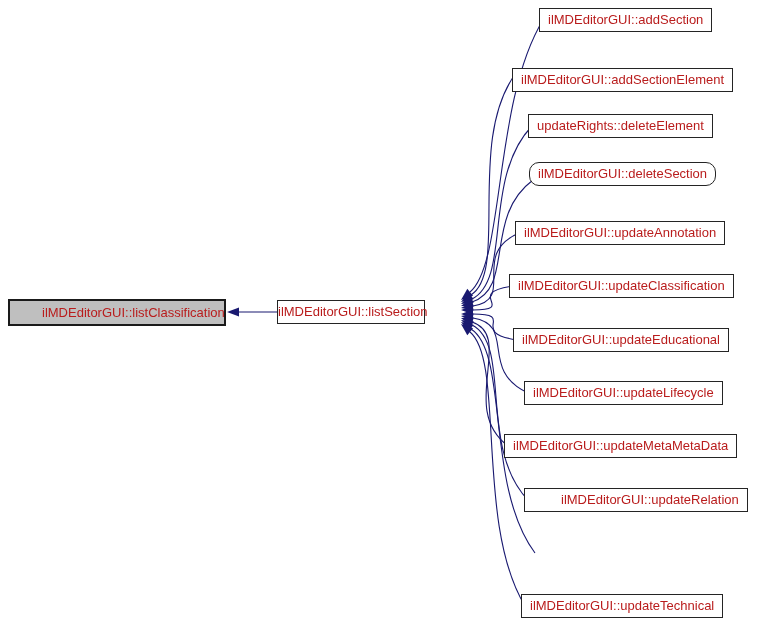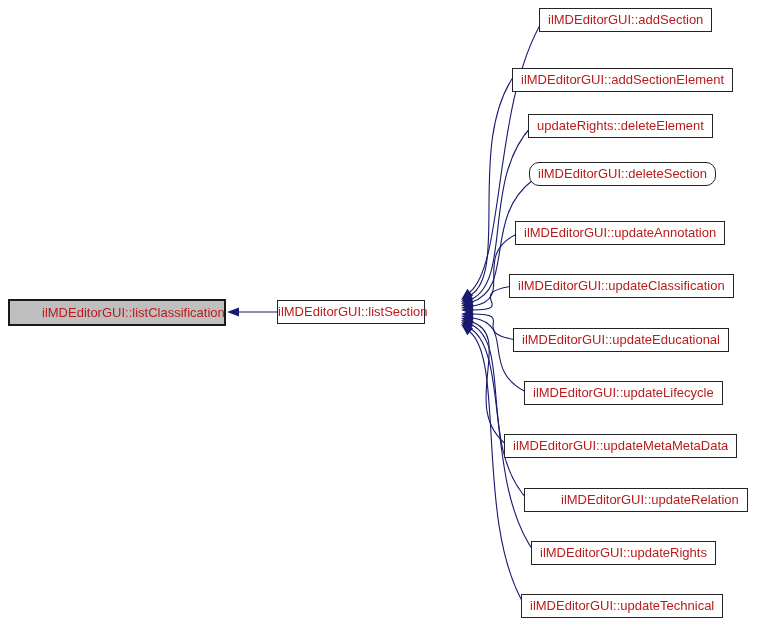--- a/index.html
+++ b/index.html
@@ -113,17 +113,16 @@
   <div class="node" style="left:509px;top:274px;">ilMDEditorGUI::updateClassification</div>
 
   <div class="node" style="left:513px;top:328px;">ilMDEditorGUI::updateEducational</div>
 
   <div class="node" style="left:524px;top:381px;">ilMDEditorGUI::updateLifecycle</div>
 
   <div class="node" style="left:504px;top:434px;">ilMDEditorGUI::updateMetaMetaData</div>
 
   <div class="node" style="left:524px;top:488px;padding-left:36px;">ilMDEditorGUI::updateRelation</div>
 
-  <div class="node" style="left:531px;top:541px;">ilMDEditorGUI::updateRights</div>
 
   <div class="node" style="left:521px;top:594px;">ilMDEditorGUI::updateTechnical</div>
 
 </div>
 
 </body></html>

